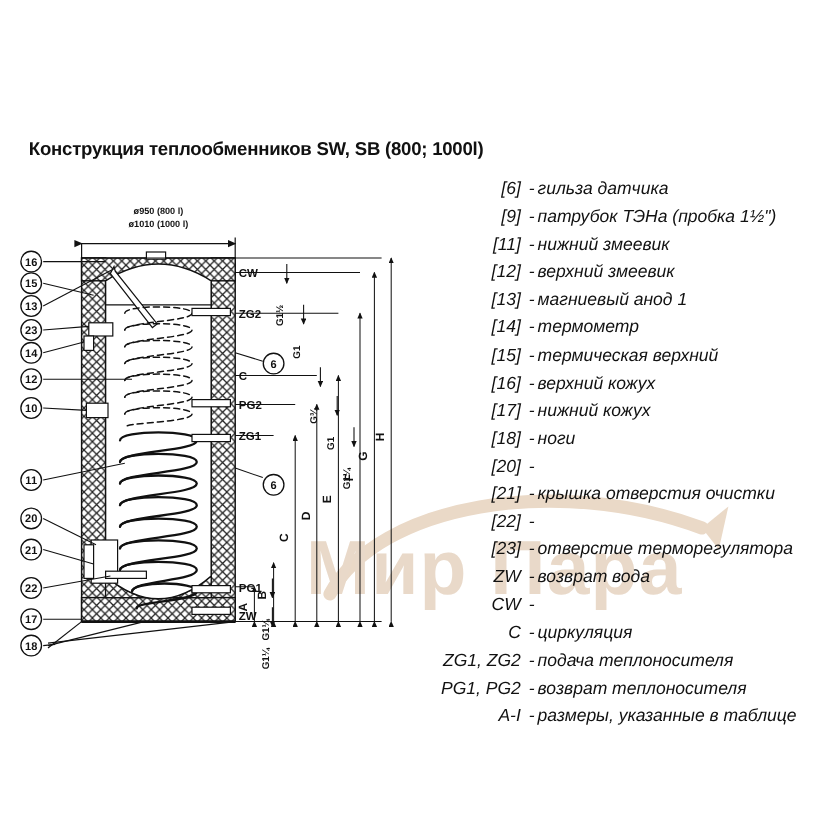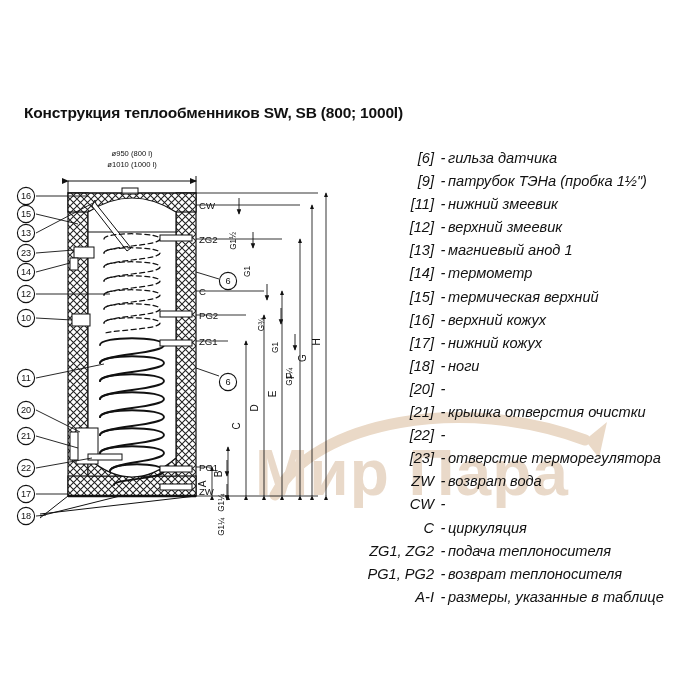--- a/index.html
+++ b/index.html
@@ -29,21 +29,21 @@
     font-weight:bold;
     font-size:64px;
     letter-spacing:1px;
     color:#e9d9c9;
     white-space:nowrap;
   }
 
   
   .title{
     position:absolute;
-    left:24px; top:104px;
+    left:24px; top:116px;
     font-size:15.5px;
     font-weight:bold;
     letter-spacing:-0.2px;
     white-space:nowrap;
     z-index:5;
   }
 
   
   .legend{
     position:absolute;
@@ -63,21 +63,21 @@
     width:74px;
     text-align:right;
     padding-right:4px;
     flex:0 0 74px;
     font-style:italic;
   }
   .legend-dash{flex:0 0 10px;text-align:center;}
   .legend-val{flex:1 1 auto;font-style:italic;}
 
   
-  .drawing{position:absolute;left:0;top:136px;width:356px;height:400px;z-index:4;}
+  .drawing{position:absolute;left:0;top:158px;width:356px;height:400px;z-index:4;font-weight:bold;}
   svg{display:block;}
 </style>
 </head>
 <body>
 
 <div id="root">
 
   <div class="watermark">
     <svg width="430" height="130" viewBox="0 0 430 130">
       <path d="M20 95 C 60 20, 210 -5, 330 40" stroke="#ead9c7" stroke-width="11" fill="none" stroke-linecap="round"></path>

